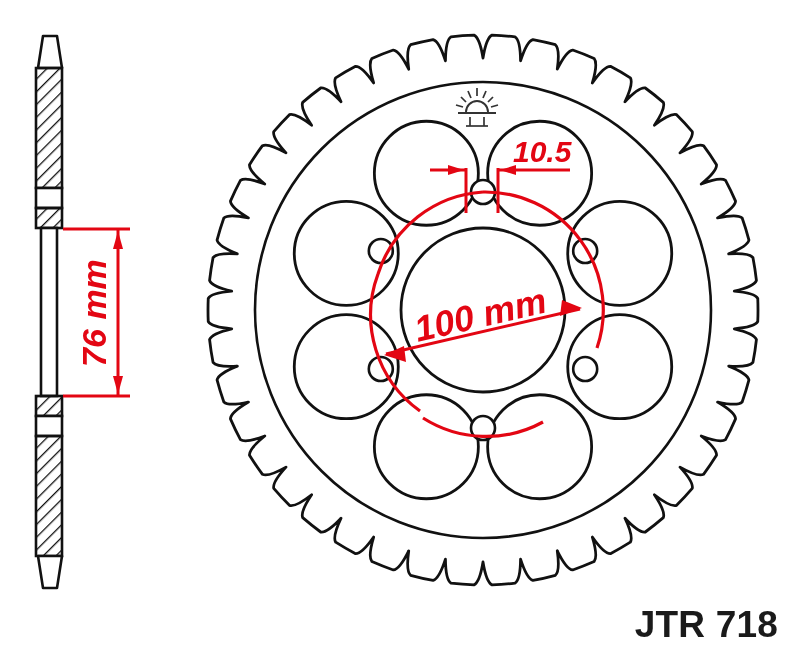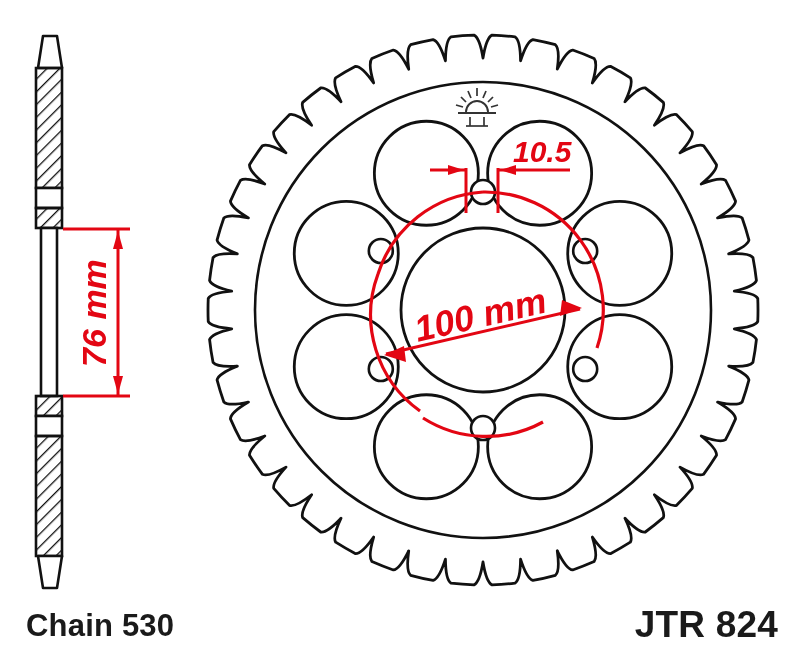--- a/index.html
+++ b/index.html
@@ -132,17 +132,16 @@
       <path d="M 384 355 L 404 346 L 406 362 Z" fill="#e30613"></path>
       <path d="M 582 308 L 562 300 L 560 316 Z" fill="#e30613"></path>
 
       <text class="dimtext" x="483" y="327" font-size="36" text-anchor="middle" transform="rotate(-13 483 327)">
         <tspan>100 mm</tspan>
       </text>
     </g>
 
   </svg>
 
-  <div class="lbl" id="chain-label">Chain 530</div>
 
-  <div class="lbl" id="part-label">JTR 824</div>
+  <div class="lbl" id="part-label">JTR 718</div>
 
 </div>
 
 </body></html>

